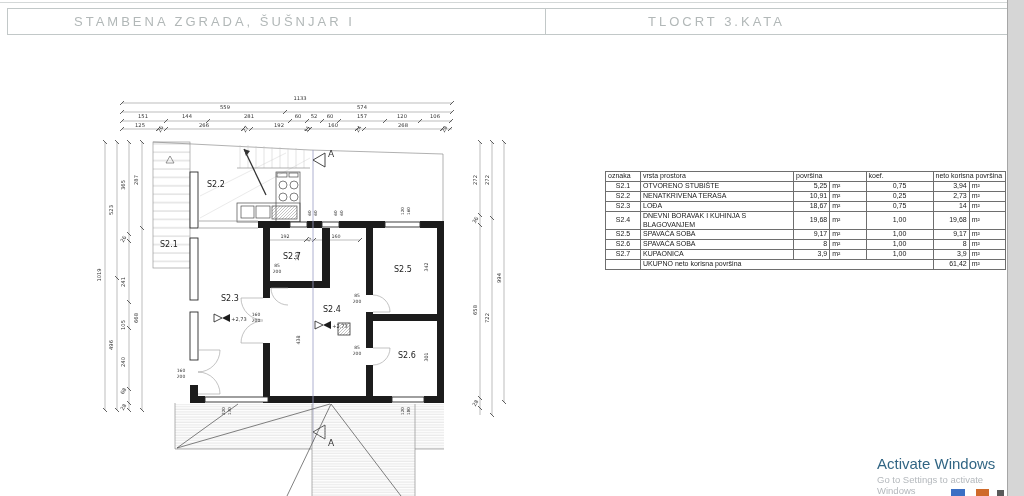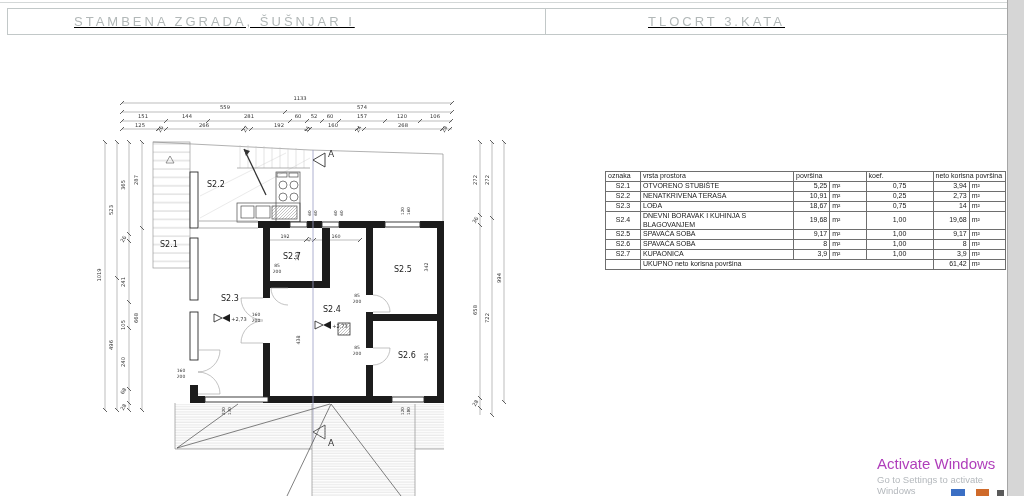--- a/index.html
+++ b/index.html
@@ -1,20 +1,20 @@
 <!DOCTYPE html>
 <html><head>
 <meta charset="utf-8">
 <style>
   html,body{margin:0;padding:0;background:#fff;}
   #screen{position:relative;width:1024px;height:496px;background:#ffffff;overflow:hidden;
           font-family:"Liberation Sans","DejaVu Sans",sans-serif;}
   
   #topline{position:absolute;left:0;top:2px;width:1008px;height:1px;background:#d4d8d8;}
-  #titlebar{position:absolute;left:7px;top:8px;width:999px;height:25px;border:1px solid #c2c8c8;display:flex;text-decoration:underline;}
+  #titlebar{position:absolute;left:7px;top:8px;width:999px;height:25px;border:1px solid #c2c8c8;display:flex;}
   .tcell{height:100%;display:flex;align-items:center;color:#b2b8b8;font-size:13px;letter-spacing:3px;white-space:nowrap;}
   #tcell-left{width:538px;border-right:1px solid #c2c8c8;padding-left:66px;box-sizing:border-box;}
   #tcell-right{flex:1;padding-left:102px;box-sizing:border-box;}
   
   svg{position:absolute;left:0;top:0;}
   .wall{fill:#1c1c1c;stroke:none;}
   .wopen{fill:#ffffff;stroke:#2a2a2a;stroke-width:0.9;}
   .thin{stroke:#8f8f8f;stroke-width:0.7;fill:none;}
   .fix{stroke:#4a4a4a;stroke-width:0.7;fill:none;}
   .dimline{stroke:#7a7a7a;stroke-width:0.5;fill:none;}
@@ -34,21 +34,21 @@
   .c-ozn{width:30px;text-align:center;}
   .c-vrsta{width:148px;text-align:left;}
   .c-pval{width:46px;text-align:right;}
   .c-unit{width:18px;text-align:left;}
   .c-koef{width:62px;text-align:center;}
   .c-nval{width:62px;text-align:right;}
   .c-nunit{width:19px;text-align:left;}
   th.h-pov{text-align:center;}
   th.h-neto{text-align:right;padding-right:14px;}
   
-  #wm1{position:absolute;left:877px;top:455px;font-size:15px;color:#a21caf;opacity:.85;}
+  #wm1{position:absolute;left:877px;top:455px;font-size:15px;color:#0c4a6e;opacity:.85;}
   #wm2{position:absolute;left:877px;top:474px;font-size:9.5px;color:#a7acb1;opacity:.85;}
   #scrollstrip{position:absolute;right:0;top:0;width:16px;height:496px;background:#d6d6d6;border-left:1px solid #a6a6a6;}
   .tbico{position:absolute;bottom:0;height:7px;}
   #tbico-blue{left:951px;width:14px;background:#3b6fc4;}
   #tbico-orange{left:976px;width:13px;background:#cf6a2a;}
   #tbico-dark{left:997px;width:7px;height:6px;background:#5a5a5a;}
 </style>
 </head>
 <body>
 

